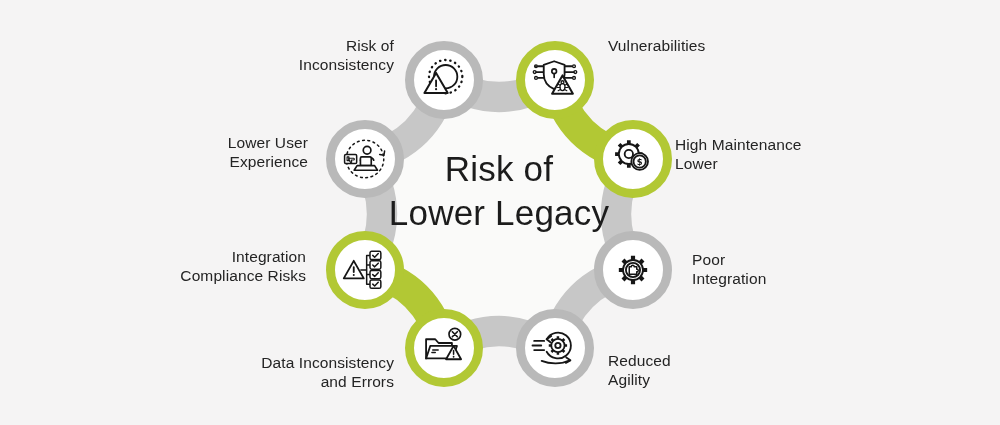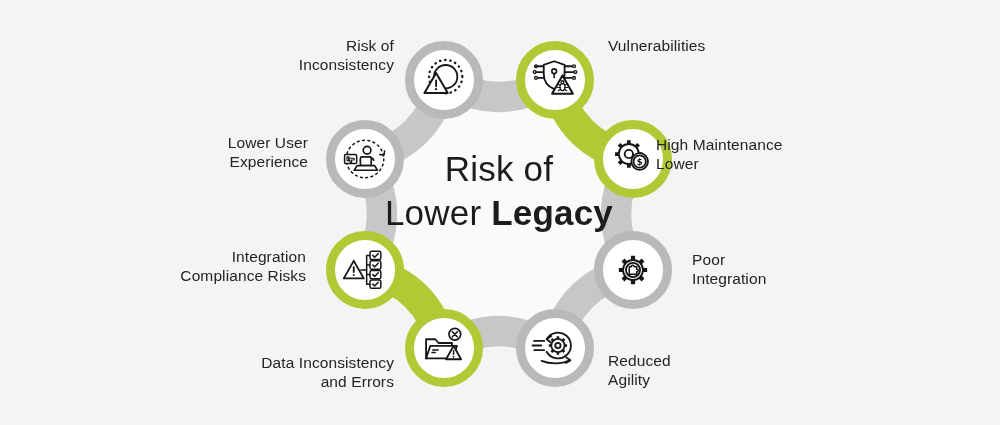--- a/index.html
+++ b/index.html
@@ -14,21 +14,21 @@
         border:9px solid var(--ring-gray,#b9b9b9);border-radius:50%;z-index:2;
         display:flex;align-items:center;justify-content:center;}
   .node.accent{border-color:var(--green,#b2c834);}
   .icon{display:block;width:50px;height:50px;color:var(--icon-stroke,#161616);}
   .icon svg{display:block;width:50px;height:50px;}
   .label{position:absolute;z-index:3;font-size:15.5px;line-height:18.5px;color:var(--text,#242424);
          letter-spacing:.1px;white-space:nowrap;}
   .label.right{text-align:right;}
   .title{position:absolute;left:349px;top:147px;width:300px;z-index:2;text-align:center;
          font-size:35px;line-height:44px;font-weight:400;color:#1c1c1c;letter-spacing:.2px;}
-  .title .bold{font-weight:700;}
+  .title .bold{font-weight:400;}
 </style>
 </head>
 <body style="--bg: #f5f4f4; --center-fill: #fafaf9; --band-gray: #c7c7c7; --ring-gray: #b9b9b9; --green: #b2c834; --text: #242424; --icon-stroke: #161616;">
 
 <div class="stage">
 
   <svg class="band-svg" width="1000" height="425" viewBox="0 0 1000 425">
     <circle class="center-circle" cx="499" cy="214" r="113"></circle>
     <path class="band gray" d="M443.5,80 Q499,114 554.5,80"></path>
     <path class="band gray" d="M633,158.5 Q599,214 633,269.5"></path>
@@ -172,21 +172,21 @@
     </span>
   </div>
 
   <div class="label right" style="right:606px;top:37px">
     <div>Risk of</div>
     <div>Inconsistency</div>
   </div>
   <div class="label" style="left:608px;top:37px">
     <div>Vulnerabilities</div>
   </div>
-  <div class="label" style="left:656px;top:136px">
+  <div class="label" style="left:675px;top:136px">
     <div>High Maintenance</div>
     <div>Lower</div>
   </div>
   <div class="label" style="left:692px;top:251px">
     <div>Poor</div>
     <div>Integration</div>
   </div>
   <div class="label" style="left:608px;top:352px">
     <div>Reduced</div>
     <div>Agility</div>

